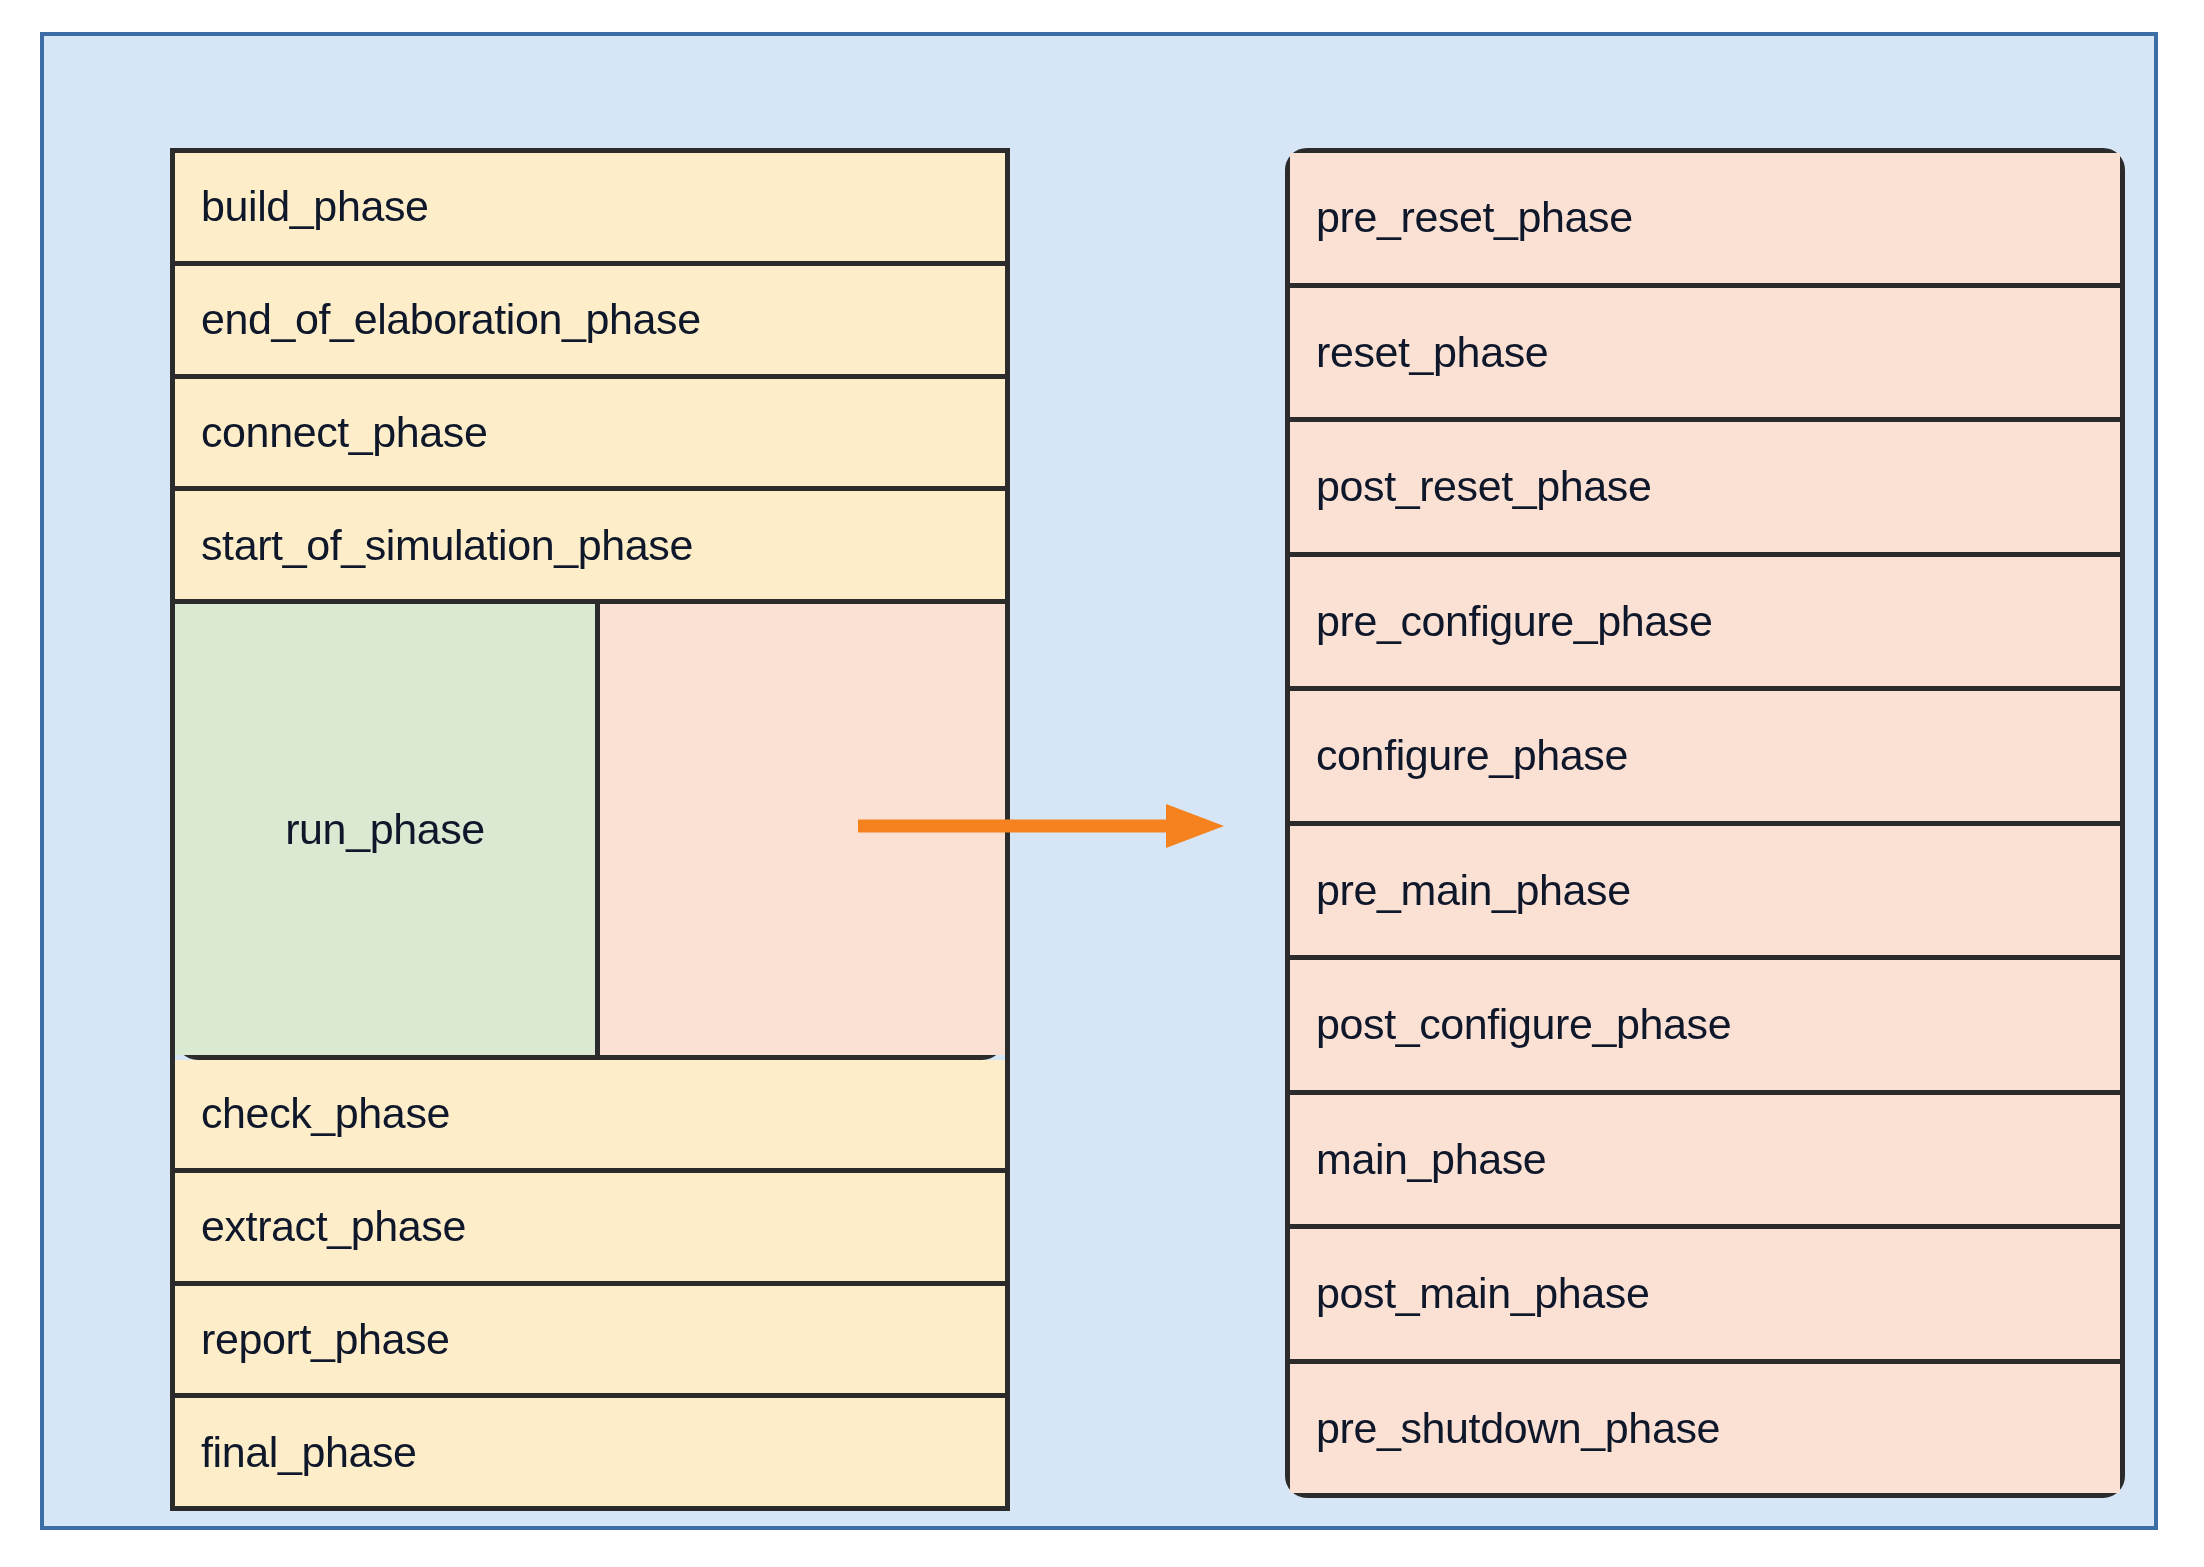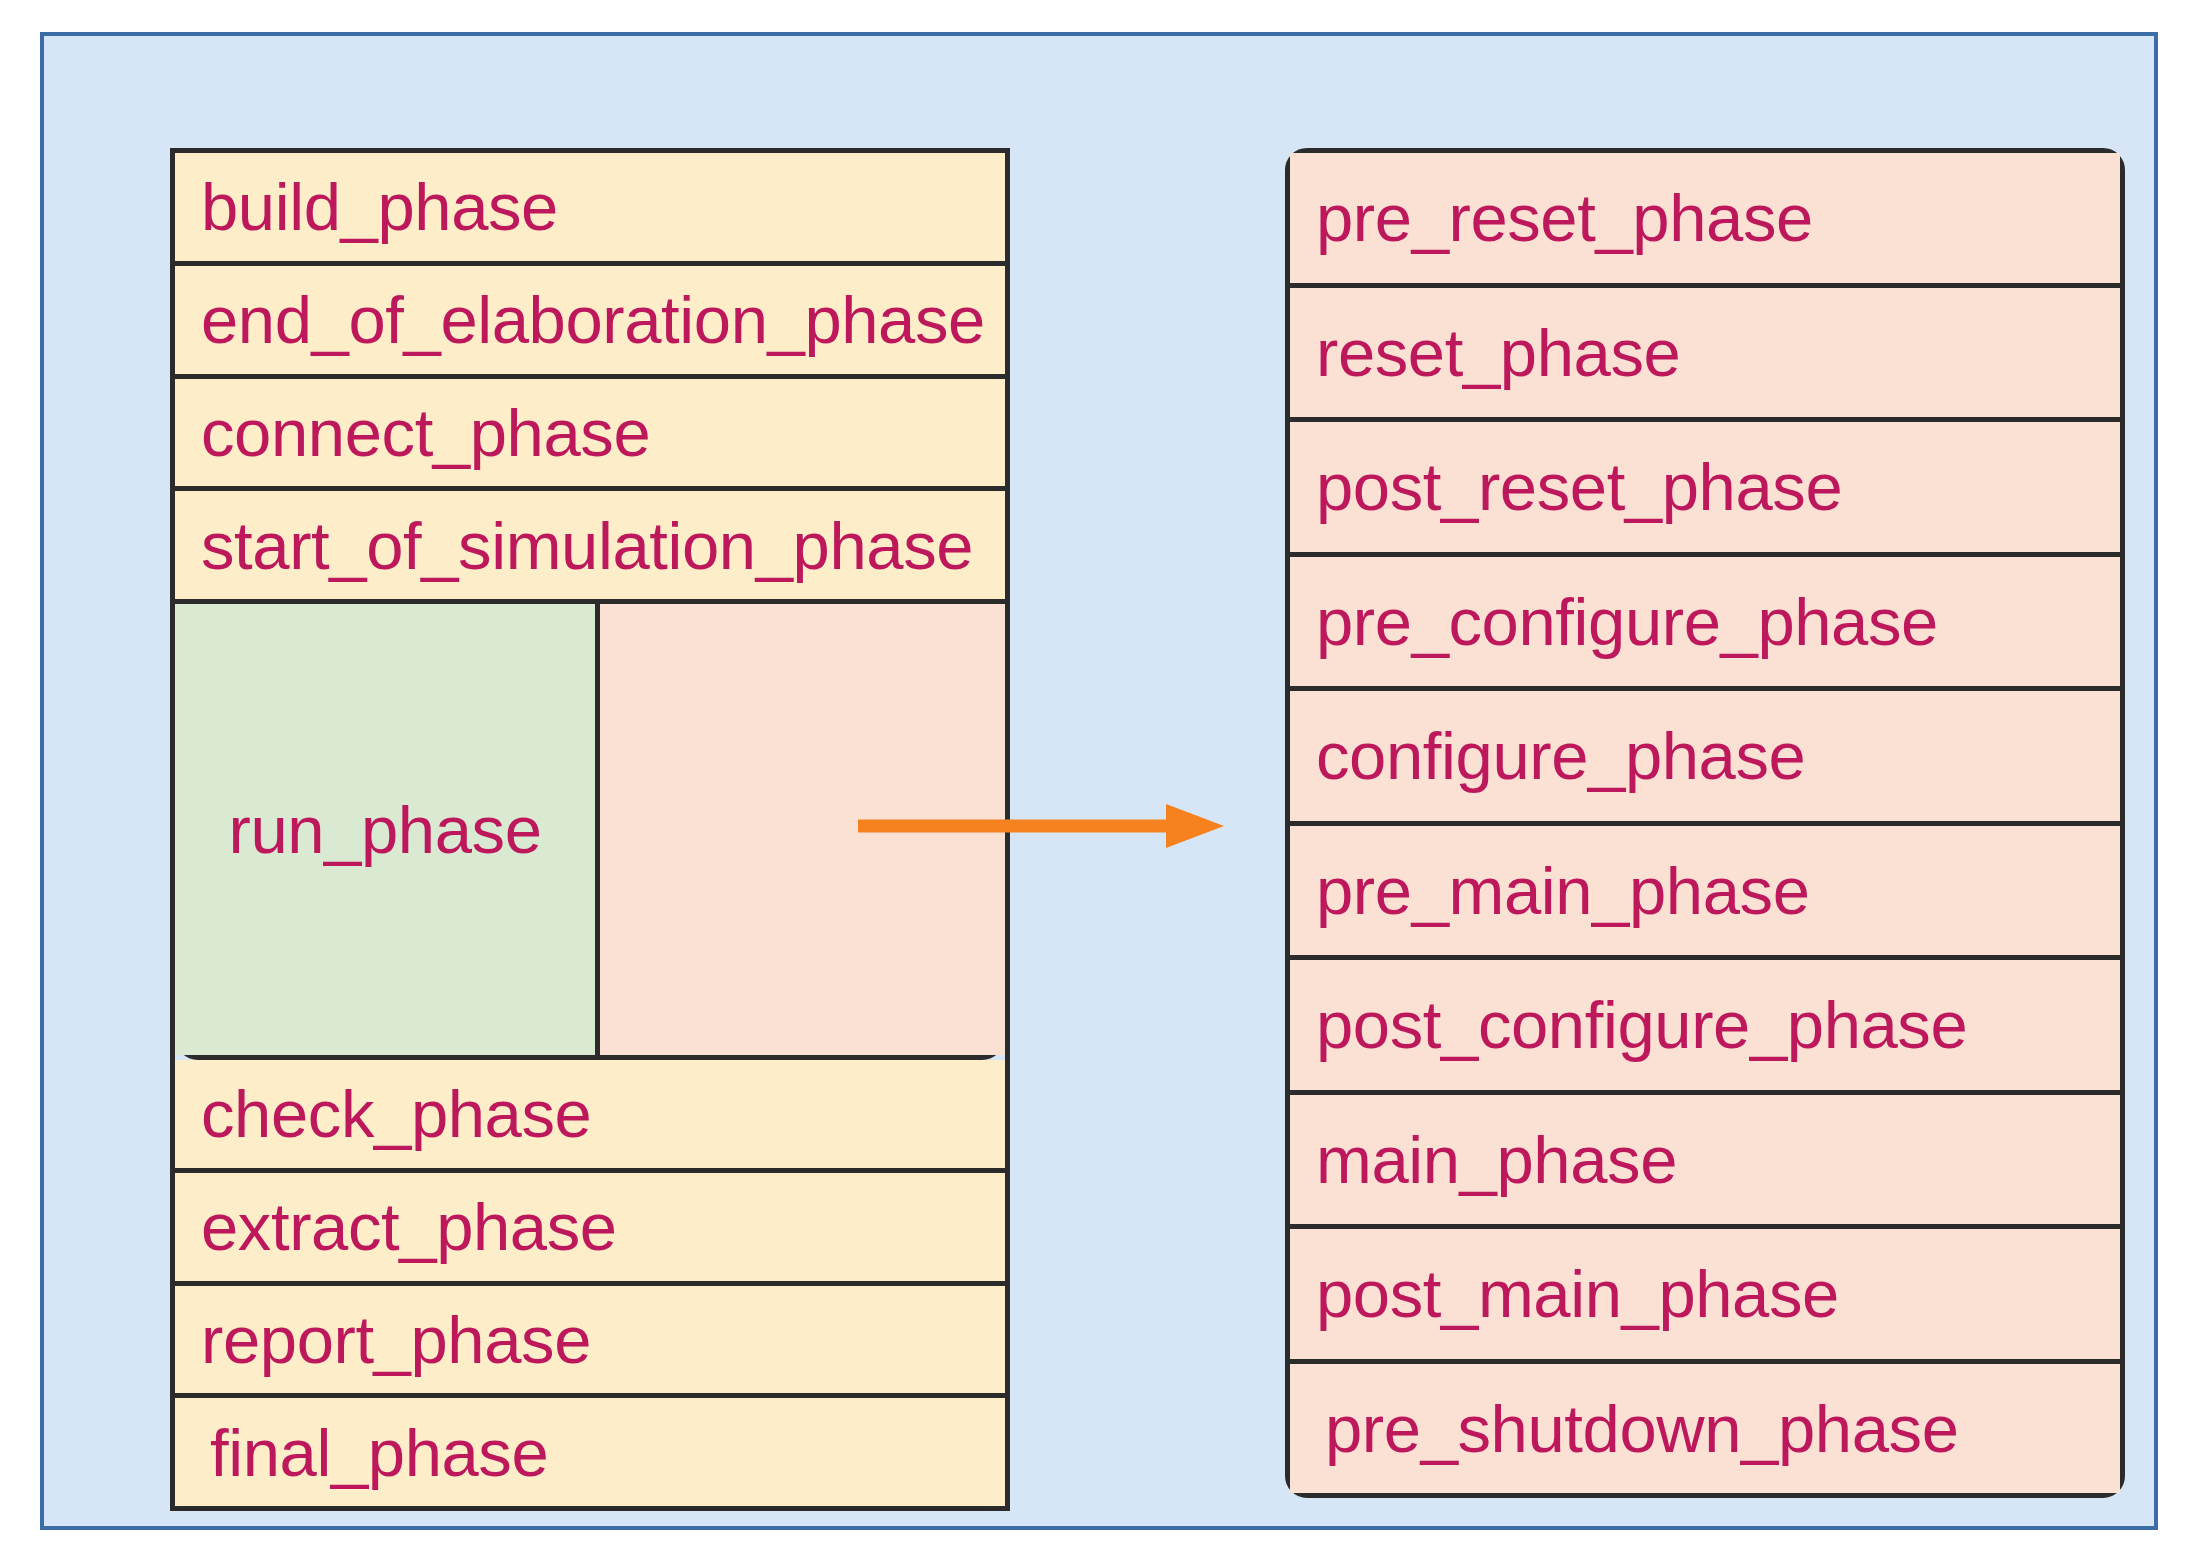--- a/index.html
+++ b/index.html
@@ -62,31 +62,30 @@
     box-sizing: border-box;
     display: flex;
     align-items: center;
     flex: 1 1 0;
     min-height: 0;
     border-bottom: 5px solid #2b2b2b;
     overflow: hidden;
   }
   .phase-row:last-child {
     border-bottom: none;
-    padding-left: 9px;
   }
 
   .phase-row.yellow { background: #fdedc9; }
   .phase-row.pink   { background: #fbe1d4; }
 
   .phase-label {
     padding-left: 26px;
-    font-size: 67px;
+    font-size: 43px;
     line-height: 1.0;
-    color: #be185d;
+    color: #0f172a;
     letter-spacing: -0.4px;
     white-space: nowrap;
   }
 
   
   .run-row {
     position: relative;
     box-sizing: border-box;
     flex: 0 0 456px;
     border-bottom: 5px solid #2b2b2b;

